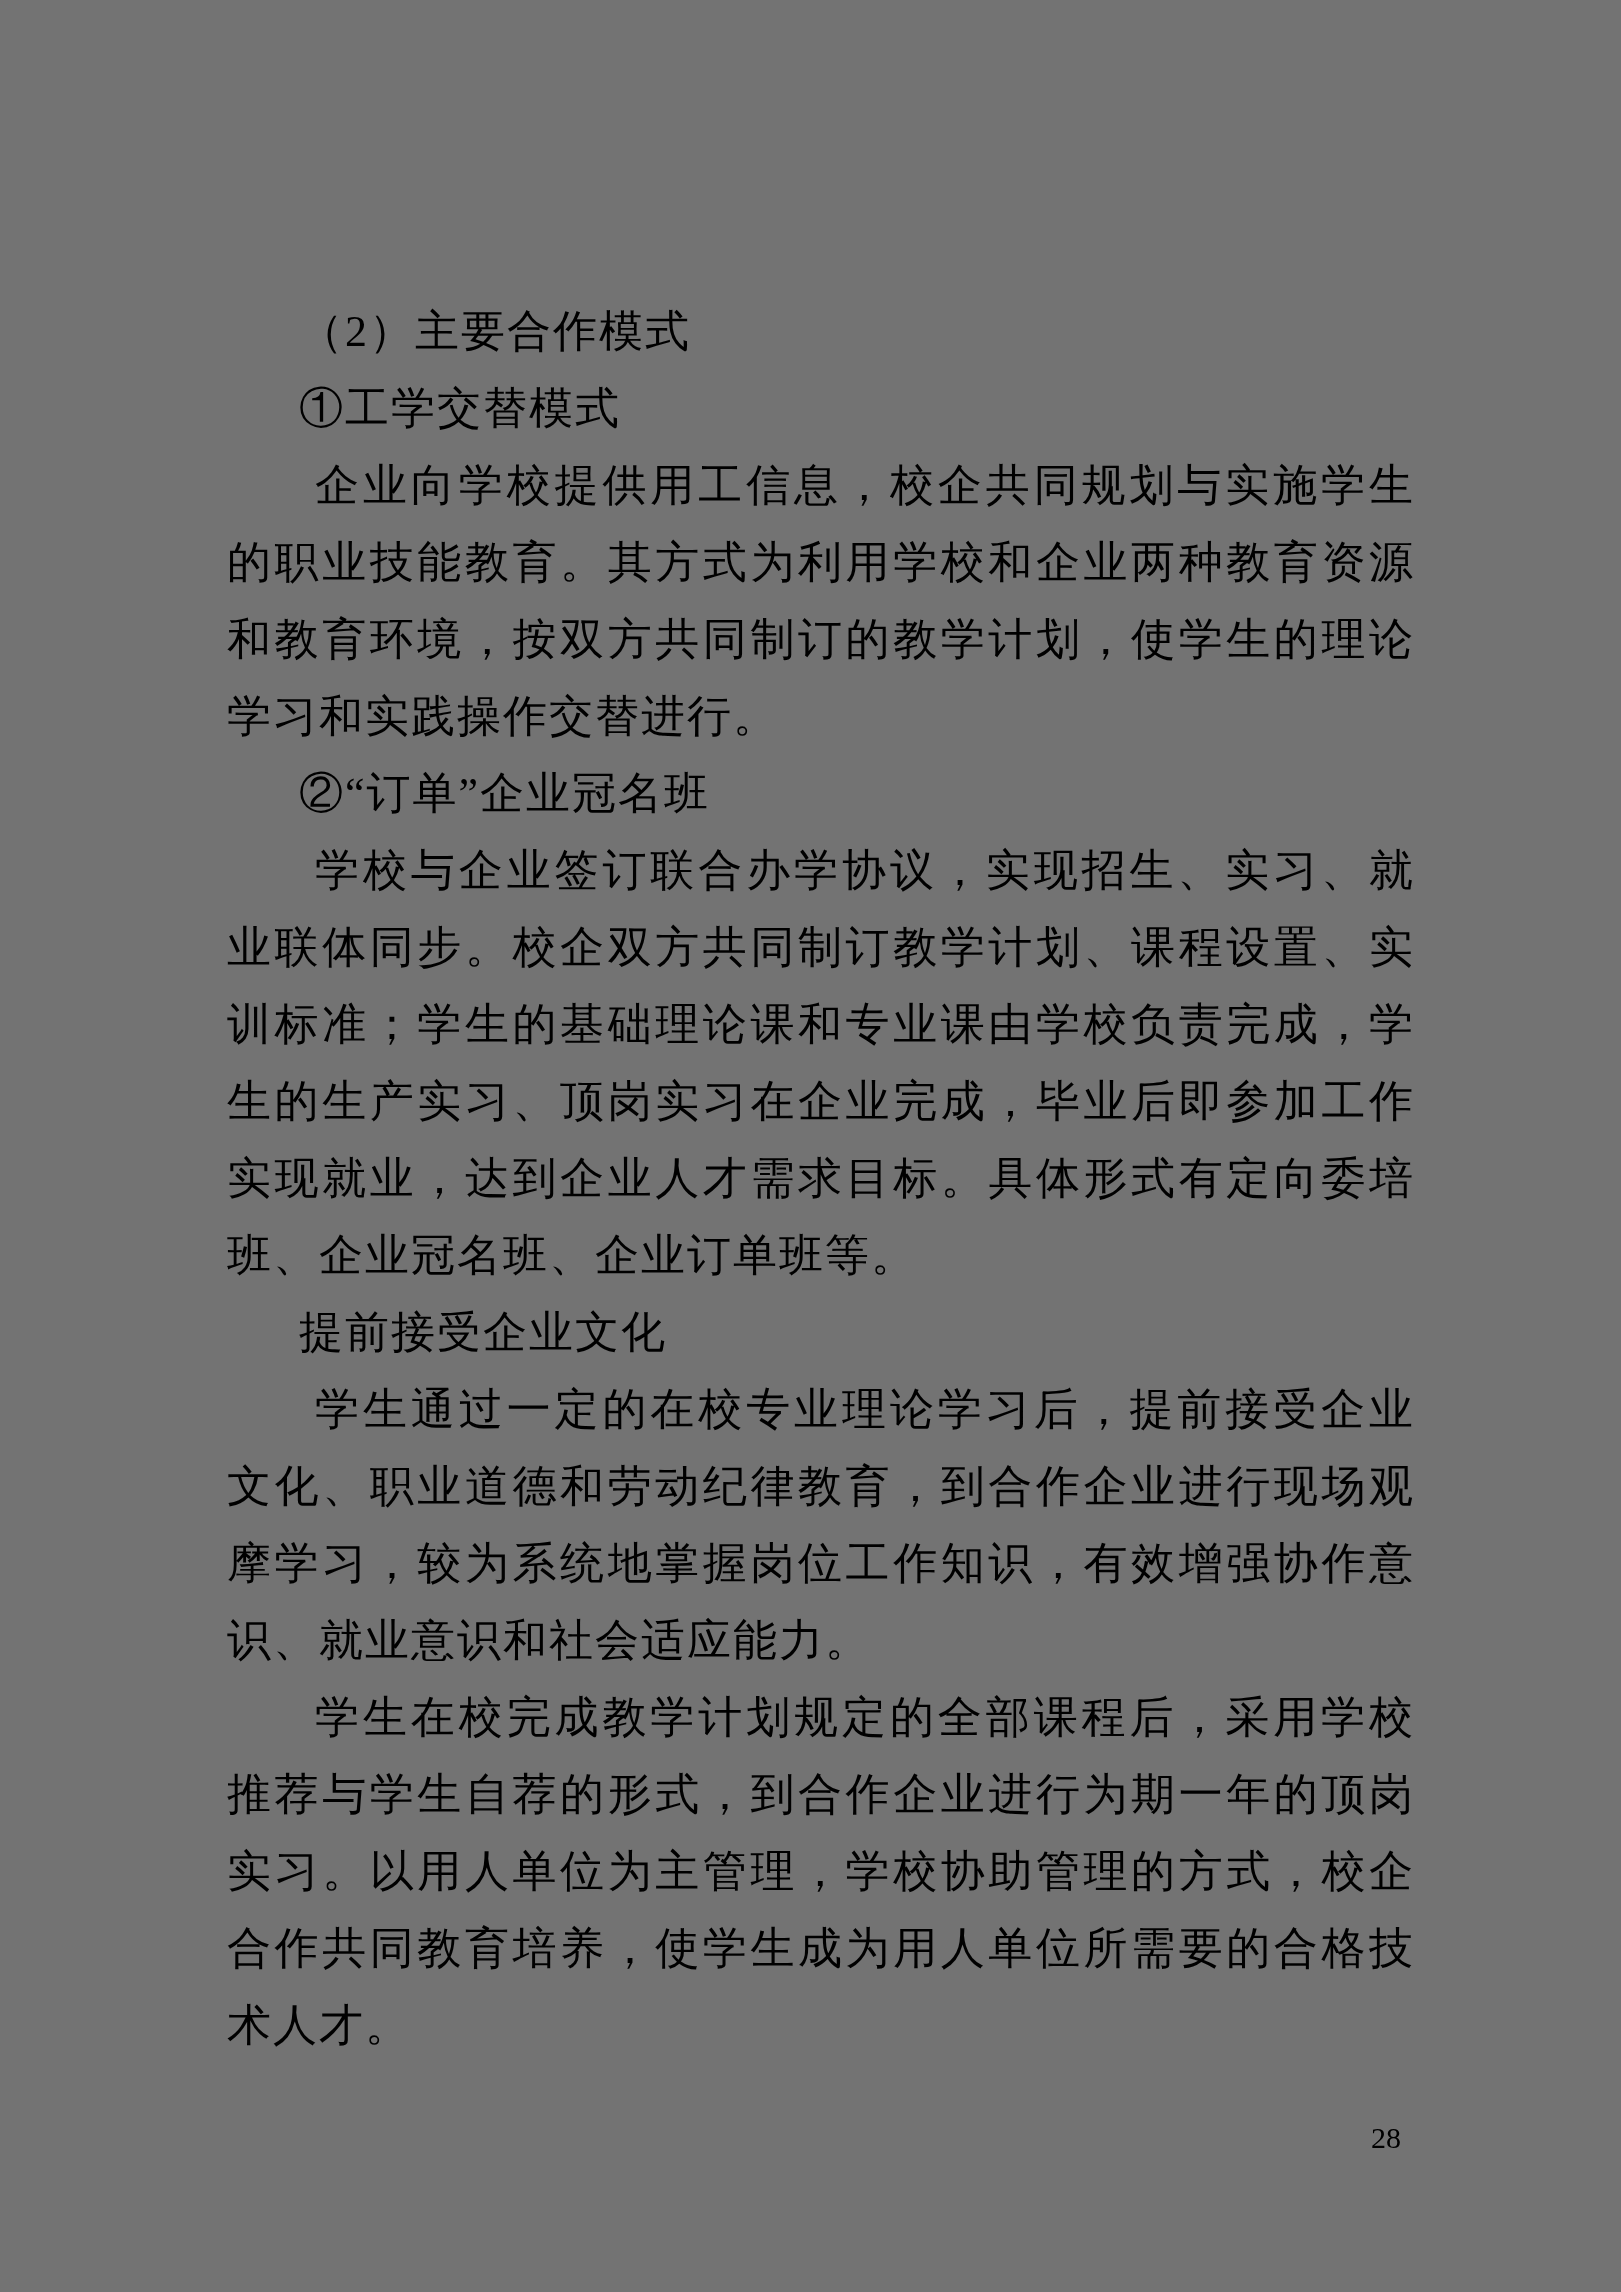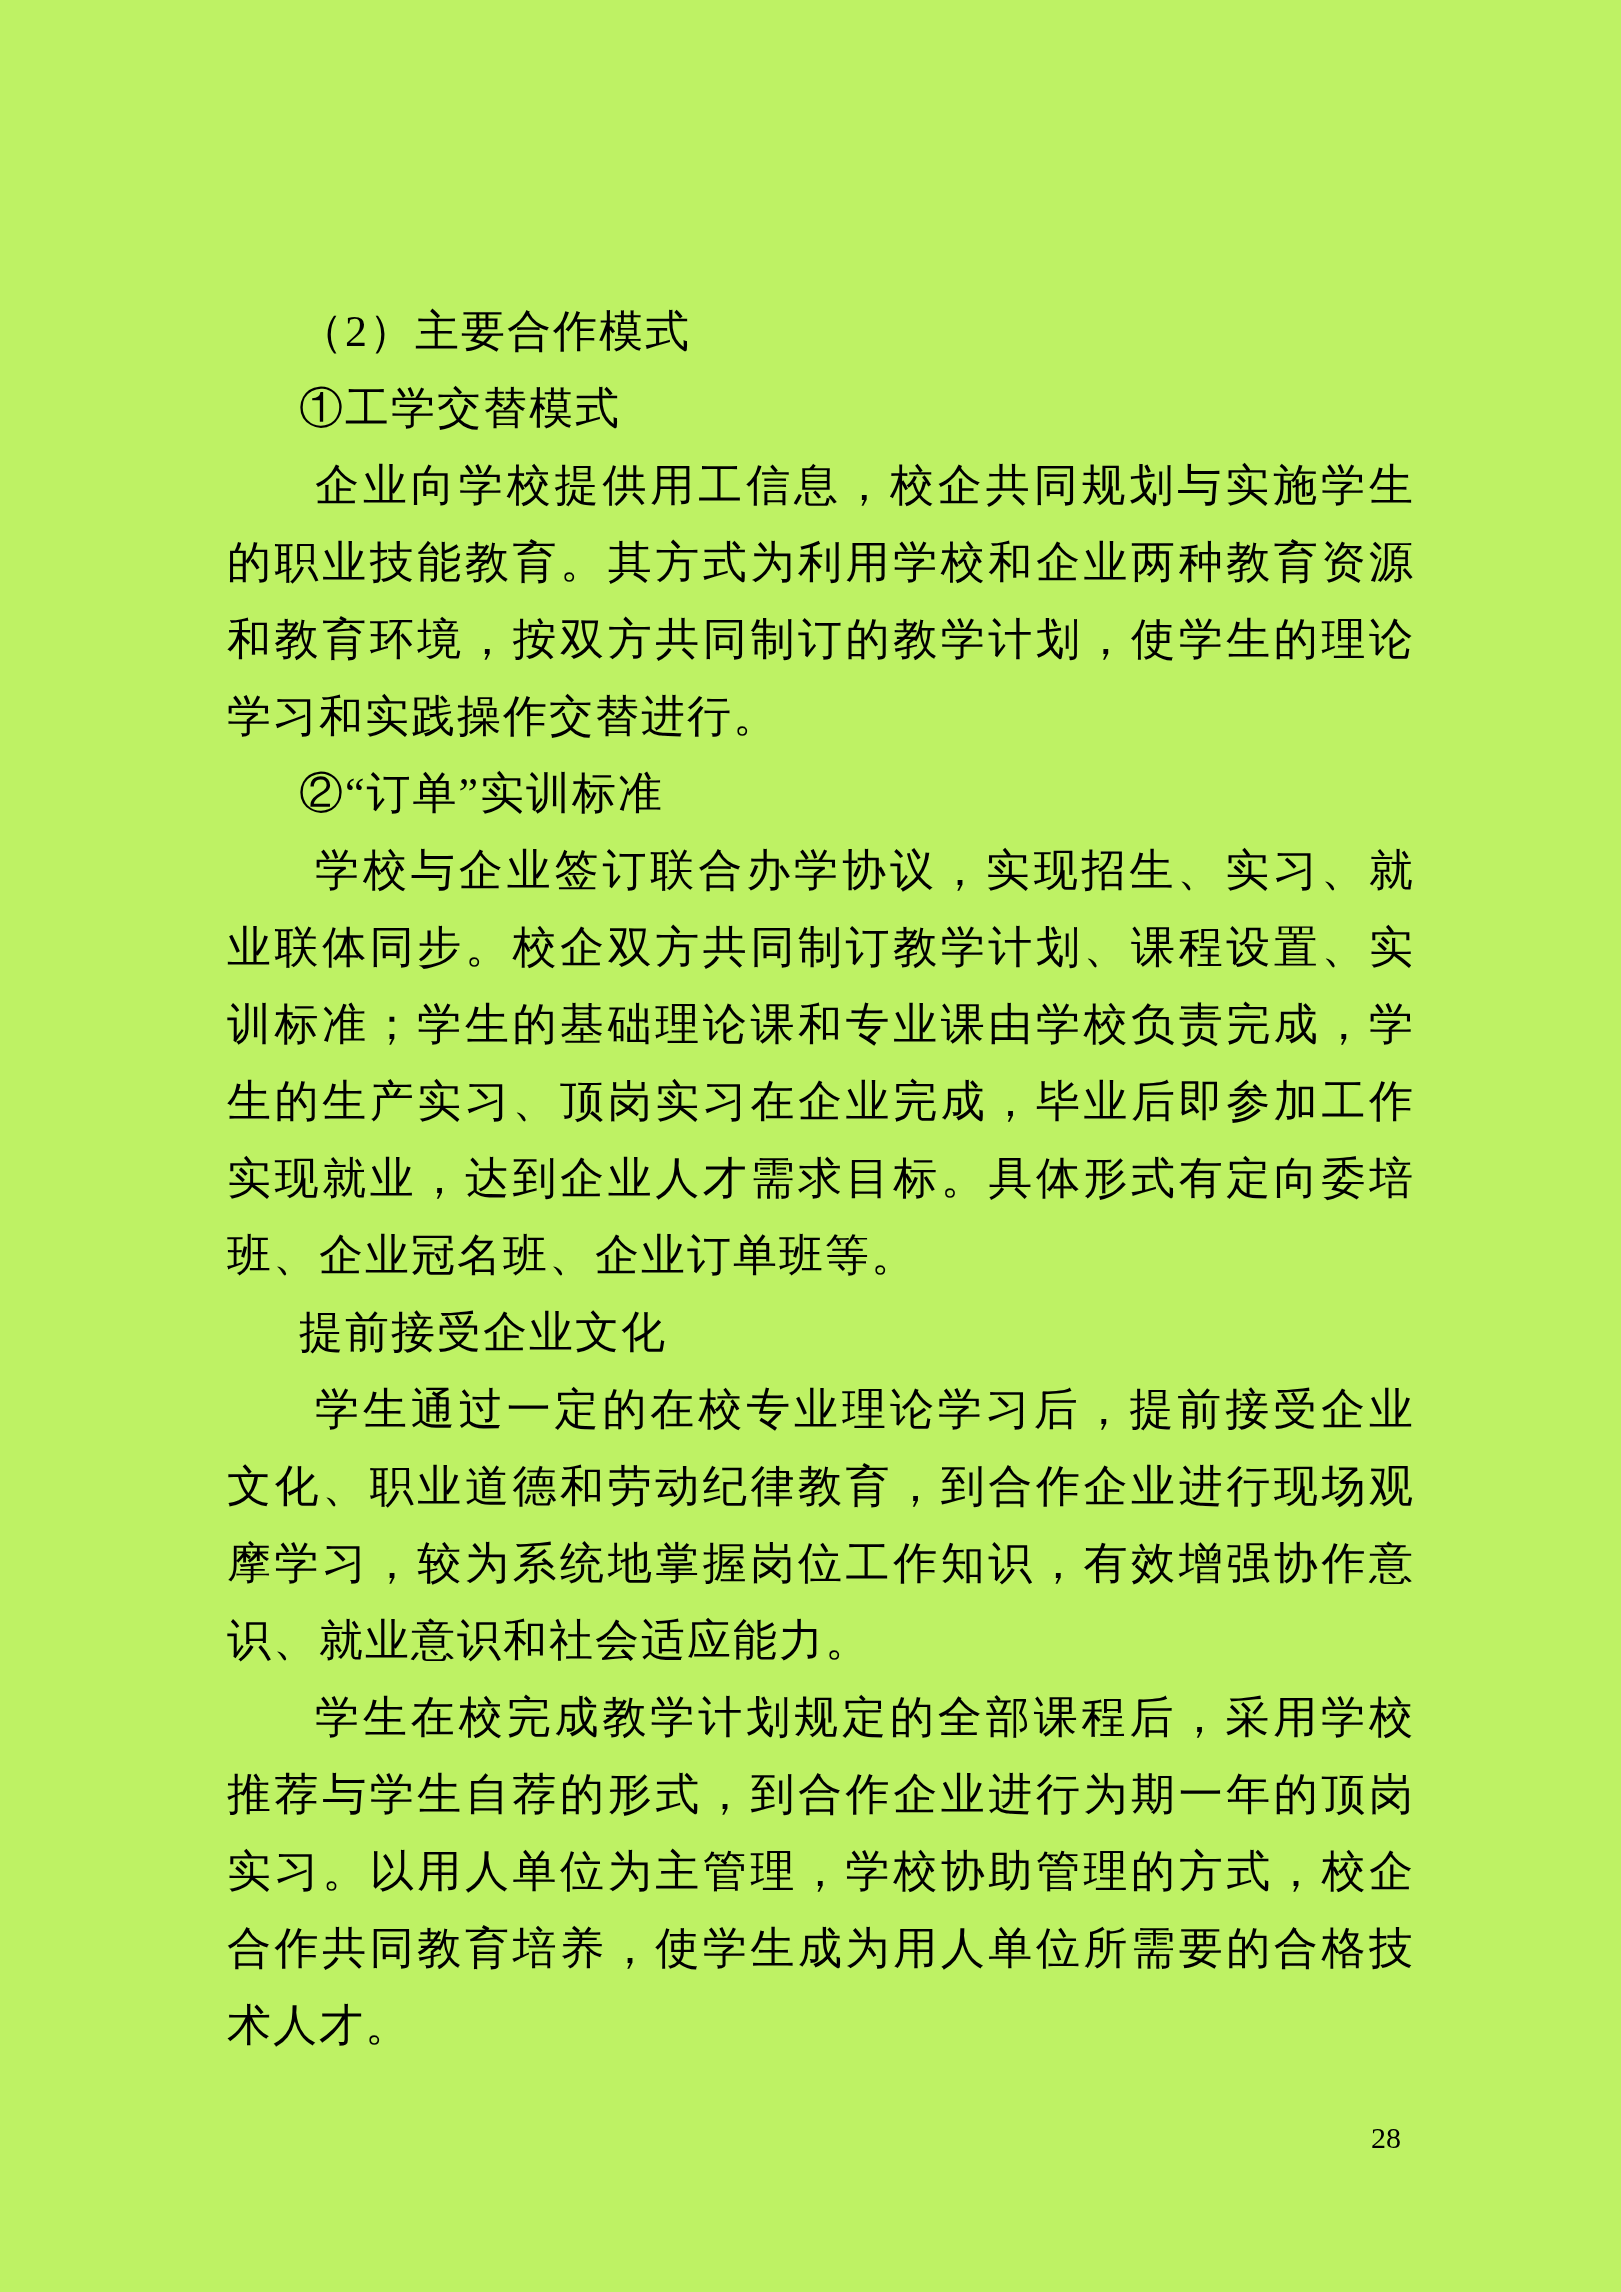--- a/index.html
+++ b/index.html
@@ -4,21 +4,21 @@
 <style>
   html, body {
     margin: 0;
     padding: 0;
     background: #ffffff;
   }
   .page {
     position: relative;
     width: 1621px;
     height: 2293px;
-    background: #bef264;
+    background: #737373;
     color: #000000;
     font-family: "Liberation Serif", "DejaVu Serif", serif;
     overflow: hidden;
   }
   .content {
     position: absolute;
     left: 211px;
     top: 293px;
     width: 1204px;
     font-size: 44px;
@@ -49,21 +49,21 @@
   }
 </style>
 </head>
 <body>
 
 <div class="page">
   <div class="content">
     <p class="heading">（2）主要合作模式</p>
     <p class="heading">①工学交替模式</p>
     <p class="body">企业向学校提供用工信息，校企共同规划与实施学生的职业技能教育。其方式为利用学校和企业两种教育资源和教育环境，按双方共同制订的教学计划，使学生的理论学习和实践操作交替进行。</p>
-    <p class="heading">②“订单”实训标准</p>
+    <p class="heading">②“订单”企业冠名班</p>
     <p class="body">学校与企业签订联合办学协议，实现招生、实习、就业联体同步。校企双方共同制订教学计划、课程设置、实训标准；学生的基础理论课和专业课由学校负责完成，学生的生产实习、顶岗实习在企业完成，毕业后即参加工作实现就业，达到企业人才需求目标。具体形式有定向委培班、企业冠名班、企业订单班等。</p>
     <p class="heading">提前接受企业文化</p>
     <p class="body">学生通过一定的在校专业理论学习后，提前接受企业文化、职业道德和劳动纪律教育，到合作企业进行现场观摩学习，较为系统地掌握岗位工作知识，有效增强协作意识、就业意识和社会适应能力。</p>
     <p class="body">学生在校完成教学计划规定的全部课程后，采用学校推荐与学生自荐的形式，到合作企业进行为期一年的顶岗实习。以用人单位为主管理，学校协助管理的方式，校企合作共同教育培养，使学生成为用人单位所需要的合格技术人才。</p>
   </div>
   <div class="page-number">28</div>
 </div>
 
 
 </body></html>

